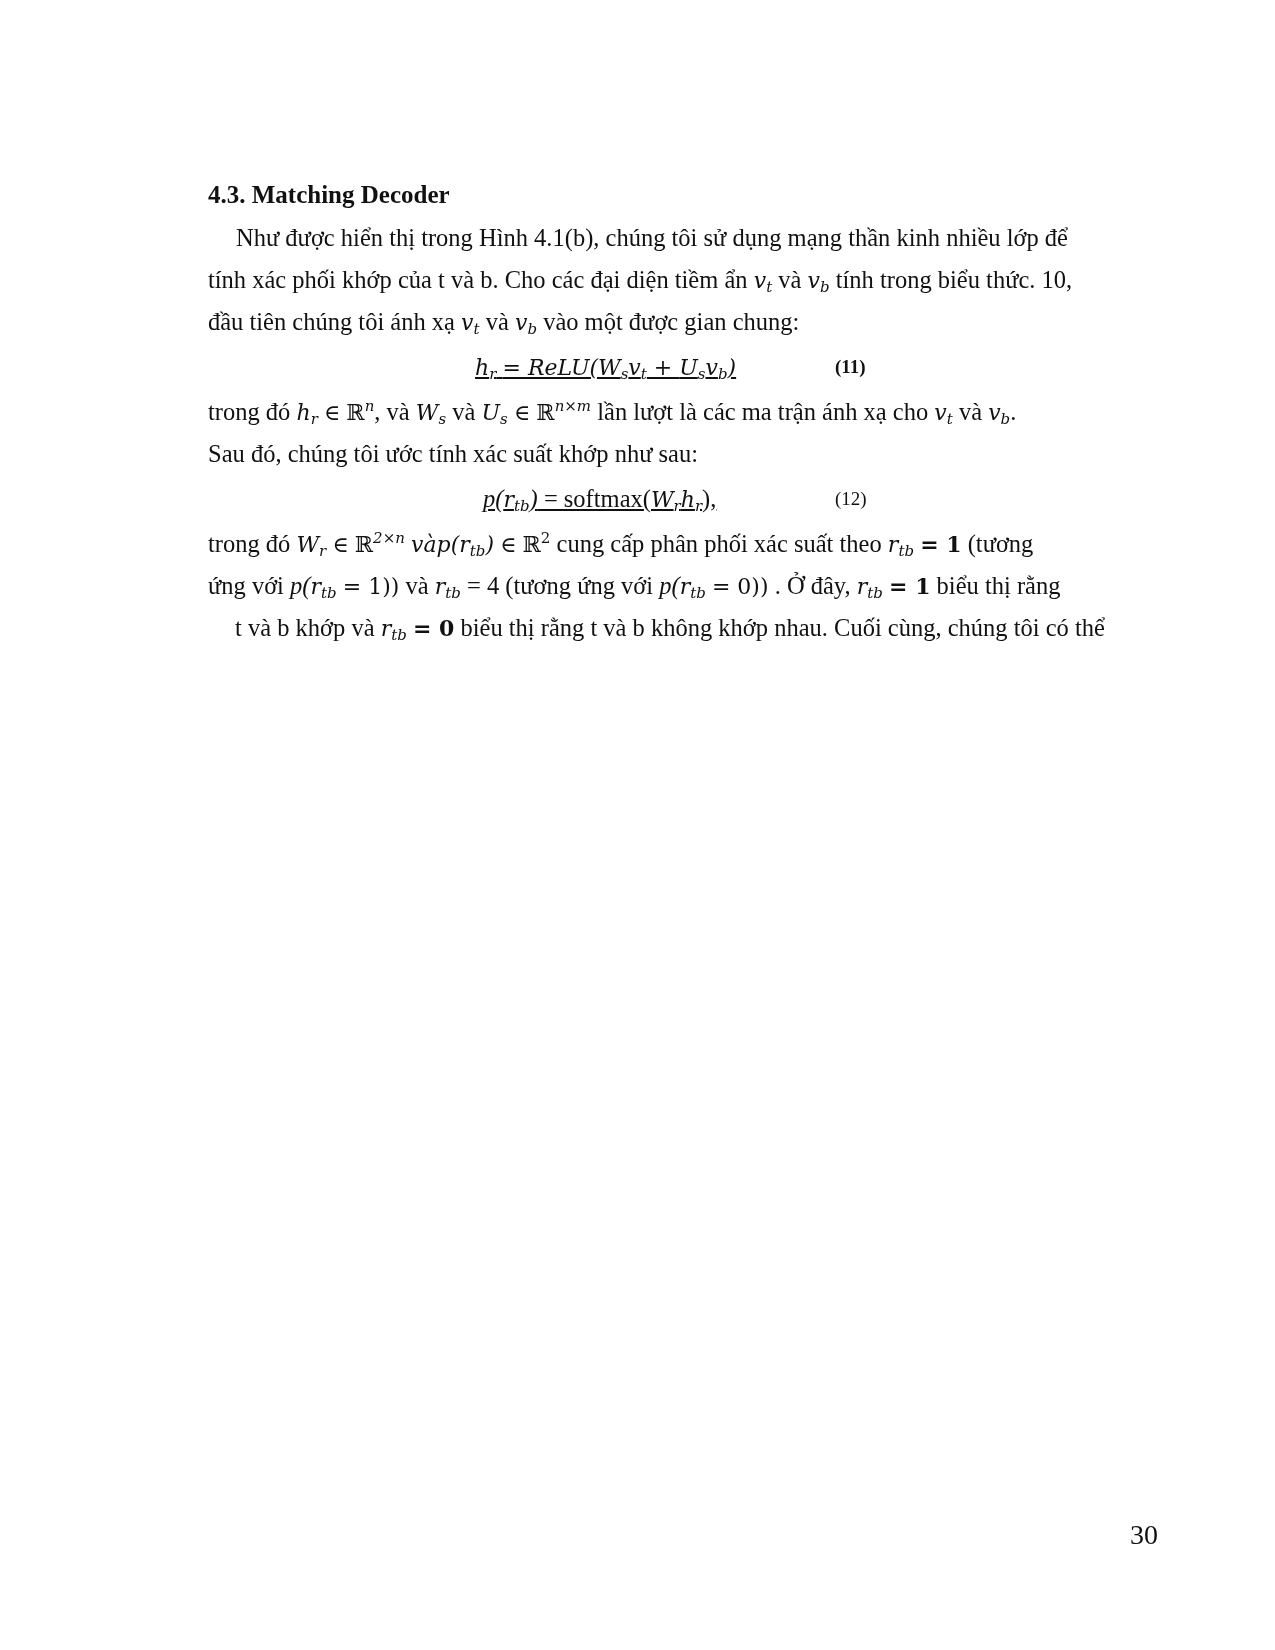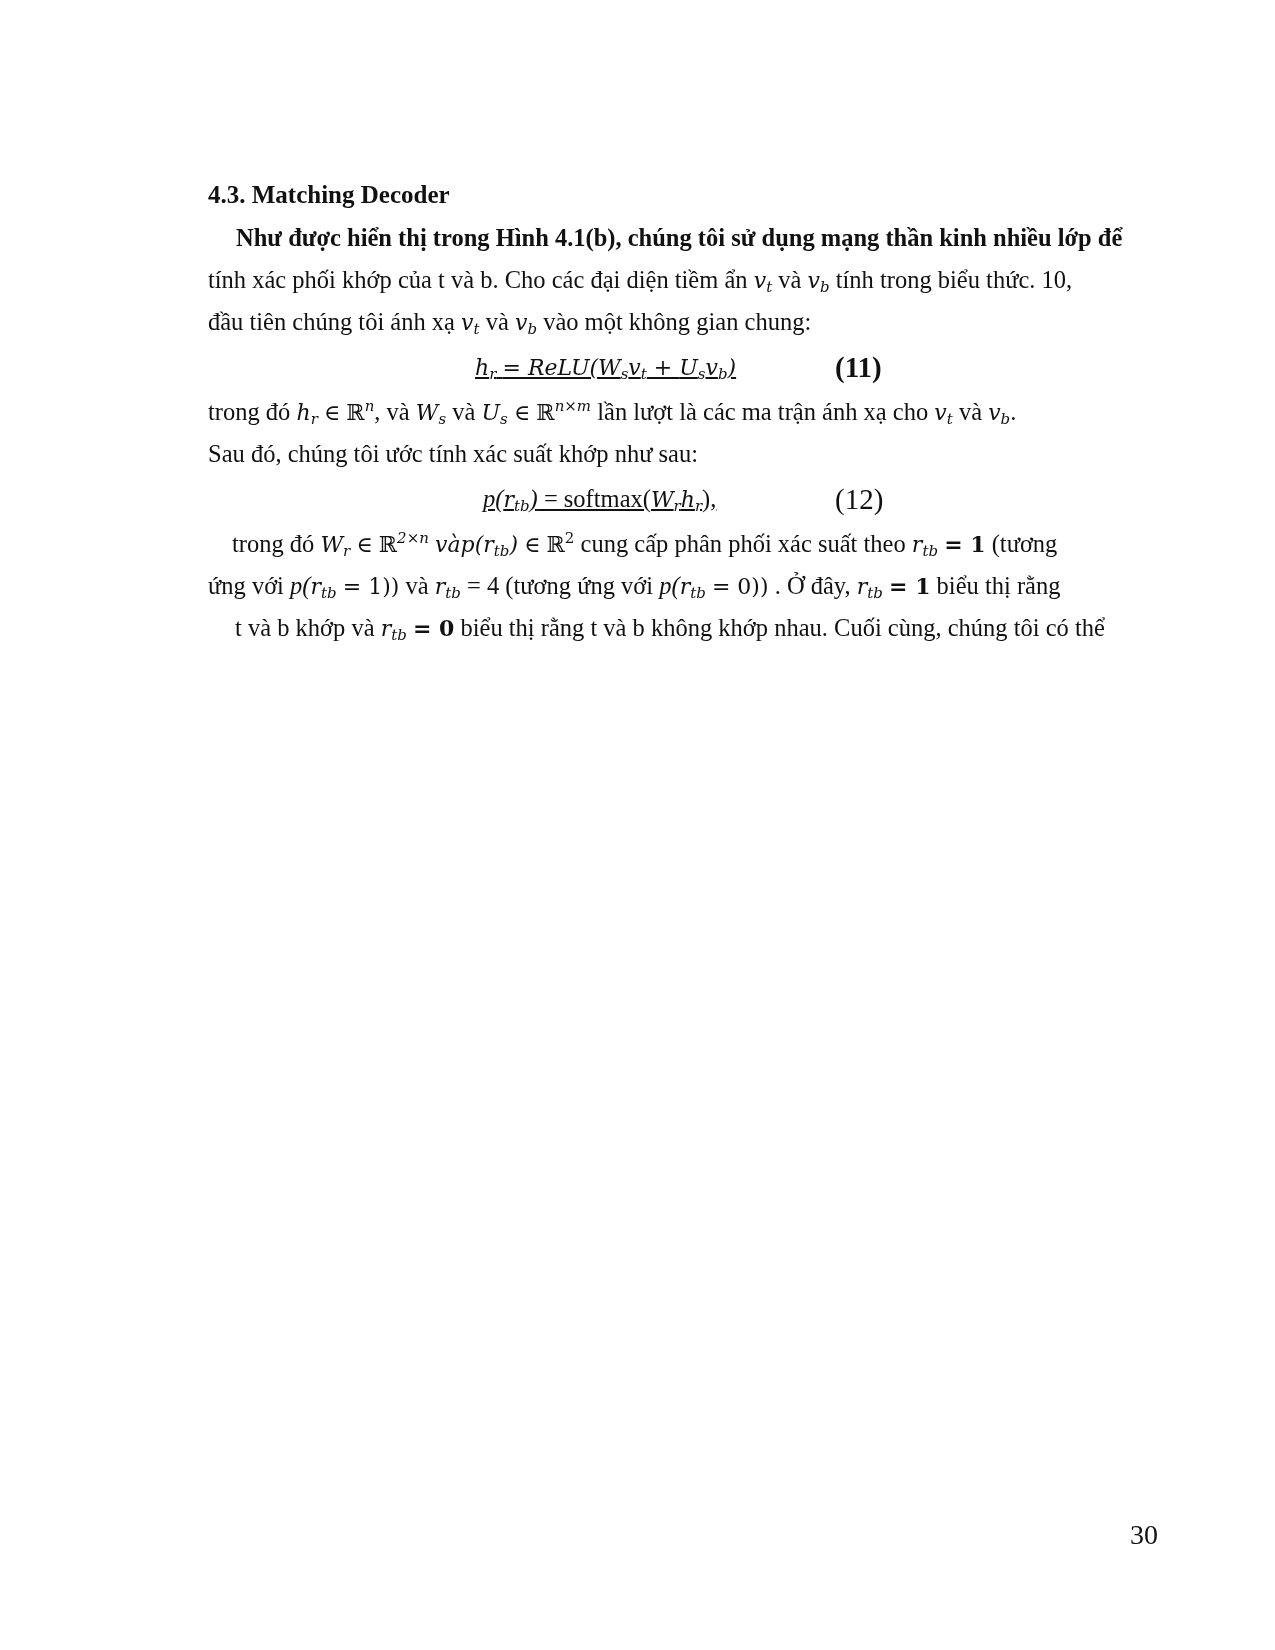--- a/index.html
+++ b/index.html
@@ -8,47 +8,47 @@
   .page { position:absolute; left:0; top:0; width:1083px; height:1650px; background:#fff; }
   .line { position:absolute; left:208px; width:952px; font-size:24.5px; line-height:30px; white-space:nowrap; }
   .heading { font-weight:bold; font-size:25px; }
   .indent { left:236px; }
   .m { font-family:"DejaVu Serif", serif; font-style:italic; font-size:22px; }
   .mb { font-family:"DejaVu Serif", serif; font-size:22px; }
   .it { font-style:italic; }
   sub { font-size:15px; vertical-align:-4px; line-height:0; }
   sup { font-size:15px; vertical-align:9px; line-height:0; }
   .eq { position:absolute; font-size:24.5px; line-height:30px; white-space:nowrap;text-decoration:underline; }
-  .eqnum { position:absolute; font-size:29px; line-height:30px;text-align:center; }
+  .eqnum { position:absolute; font-size:19px; line-height:30px;text-align:center; }
   .bold { font-weight:bold; }
   .pagenum { position:absolute; left:1130px; top:1520px; font-size:28px; line-height:30px; }
 </style>
 </head>
 <body>
 
 <div class="page">
 
   <div class="line heading" style="top:180px;">4.3. Matching Decoder</div>
 
-  <div class="line indent" style="top:223px; width:924px;font-weight:bold;">Như được hiển thị trong Hình 4.1(b), chúng tôi sử dụng mạng thần kinh nhiều lớp để</div>
+  <div class="line indent" style="top:223px; width:924px;">Như được hiển thị trong Hình 4.1(b), chúng tôi sử dụng mạng thần kinh nhiều lớp để</div>
 
   <div class="line" style="top:265px;">
     <span>tính xác phối khớp của t và b. Cho các đại diện tiềm ẩn</span>
     <span class="m"><span>v</span><sub>t</sub></span>
     <span>và</span>
     <span class="m"><span>v</span><sub>b</sub></span>
     <span>tính trong biểu thức. 10,</span>
   </div>
 
   <div class="line" style="top:307px;">
     <span>đầu tiên chúng tôi ánh xạ</span>
     <span class="m"><span>v</span><sub>t</sub></span>
     <span>và</span>
     <span class="m"><span>v</span><sub>b</sub></span>
-    <span>vào một không gian chung:</span>
+    <span>vào một được gian chung:</span>
   </div>
 
   <div class="eq" style="left:475px; top:352px;">
     <span class="m"><span>h</span><sub>r</sub></span>
     <span class="m">= ReLU(</span><span class="m"><span>W</span><sub>s</sub></span><span class="m"><span>v</span><sub>t</sub></span><span class="mb"> + </span><span class="m"><span>U</span><sub>s</sub></span><span class="m"><span>v</span><sub>b</sub></span><span class="m">)</span>
   </div>
   <div class="eqnum bold" style="left:835px; top:352px;">(11)</div>
 
   <div class="line" style="top:439px;">Sau đó, chúng tôi ước tính xác suất khớp như sau:</div>
 
@@ -66,21 +66,21 @@
     <span class="m"><span>v</span><sub>t</sub></span>
     <span>và</span>
     <span class="m"><span>v</span><sub>b</sub></span><span>.</span>
   </div>
 
   <div class="eq" style="left:483px; top:484px;">
     <span class="it">p(</span><span class="m"><span>r</span><sub>tb</sub></span><span class="it">)</span><span> = softmax(</span><span class="m"><span>W</span><sub>r</sub></span><span class="m"><span>h</span><sub>r</sub></span><span>),</span>
   </div>
   <div class="eqnum" style="left:835px; top:484px;">(12)</div>
 
-  <div class="line" style="top:529px;margin-left:24px;">
+  <div class="line" style="top:529px;">
     <span>trong đó</span>
     <span class="m"><span>W</span><sub>r</sub></span>
     <span class="mb">∈</span>
     <span class="mb"><span>ℝ</span><sup class="it">2×n</sup></span>
     <span class="m">và</span><span class="m"><span>p(</span><span>r</span><sub>tb</sub><span>)</span></span>
     <span class="mb">∈</span>
     <span class="mb"><span>ℝ</span><sup>2</sup></span>
     <span>cung cấp phân phối xác suất theo</span>
     <span class="m"><span>r</span><sub>tb</sub></span>
     <span class="mb bold">= 1</span>

